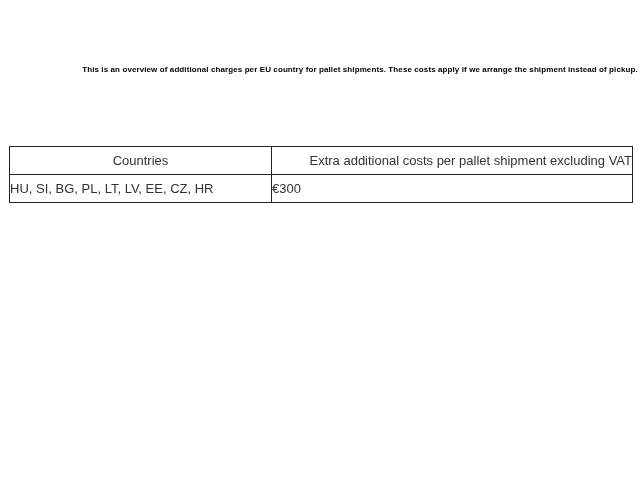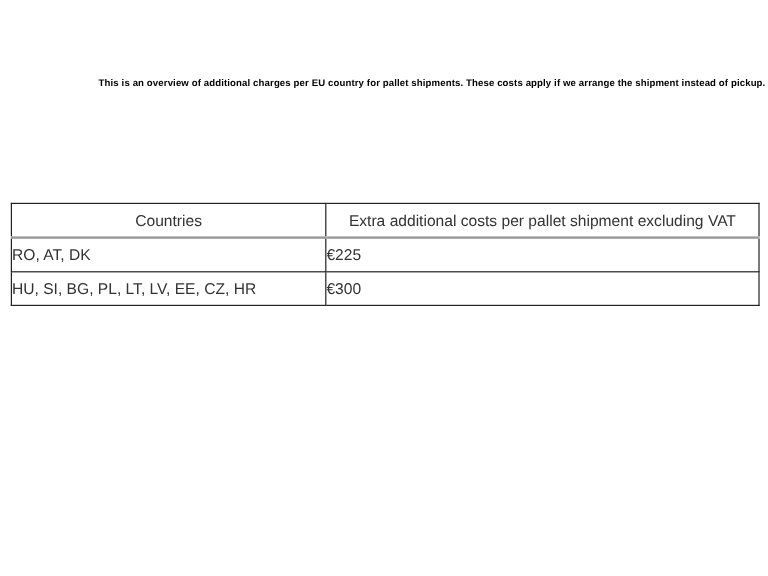--- a/index.html
+++ b/index.html
@@ -23,21 +23,21 @@
     font-size: 8px;
     font-weight: bold;
     color: #000000;
     white-space: nowrap;
     letter-spacing: 0.1px;
     margin-left: 40px;
   }
   table.charges {
     position: absolute;
     left: 9px;
-    top: 169px;
+    top: 146px;
     width: 623px;
     border-collapse: collapse;
     table-layout: fixed;
   }
   table.charges col.col-countries { width: 262px; }
   table.charges col.col-cost      { width: 361px; }
   table.charges th,
   table.charges td {
     border: 1px solid #222222;
     height: 27px;
@@ -46,21 +46,21 @@
     color: #333333;
     vertical-align: middle;
     white-space: nowrap;
     overflow: hidden;
     padding: 0;
   }
   th.countries-header {
     text-align: center;
   }
   th.cost-header {
-    text-align: center;
+    text-align: right;
     padding-left: 6px;
   }
   td.countries-cell {
     text-align: left;
     padding-left: 23px;
   }
   td.cost-cell {
     text-align: left;
     padding-left: 33px;
   }
@@ -78,22 +78,18 @@
     <col class="col-countries">
     <col class="col-cost">
   </colgroup>
   <thead>
     <tr>
       <th class="countries-header">Countries</th>
       <th class="cost-header">Extra additional costs per pallet shipment excluding VAT</th>
     </tr>
   </thead>
   <tbody>
-    <tr class="thick-top">
-      <td class="countries-cell">RO, AT, DK</td>
-      <td class="cost-cell">€225</td>
-    </tr>
     <tr>
       <td class="countries-cell">HU, SI, BG, PL, LT, LV, EE, CZ, HR</td>
       <td class="cost-cell">€300</td>
     </tr>
   </tbody>
 </table>
 
 </body></html>

